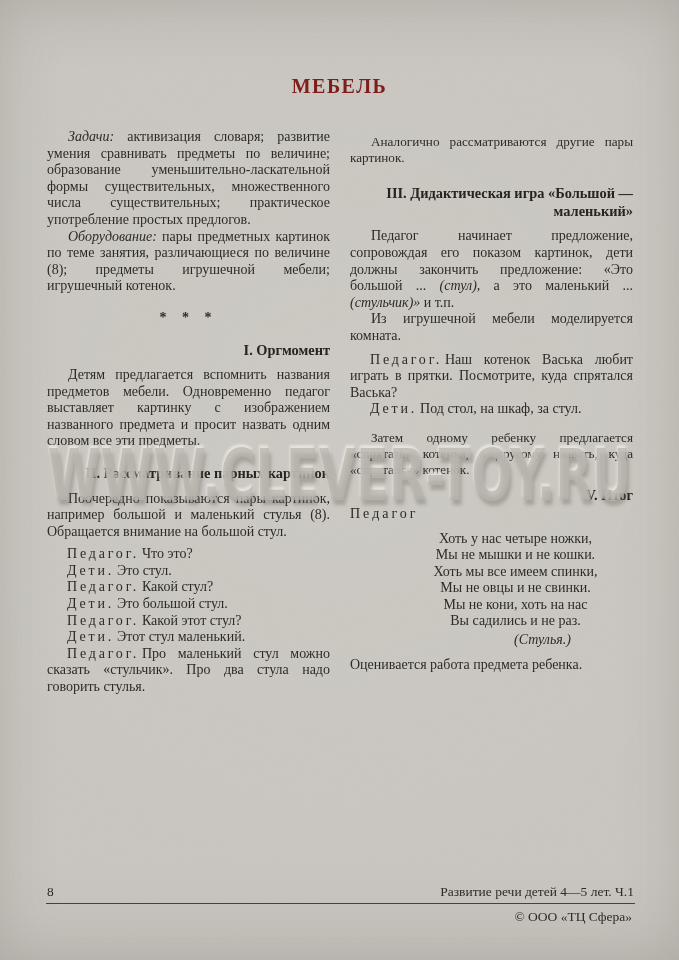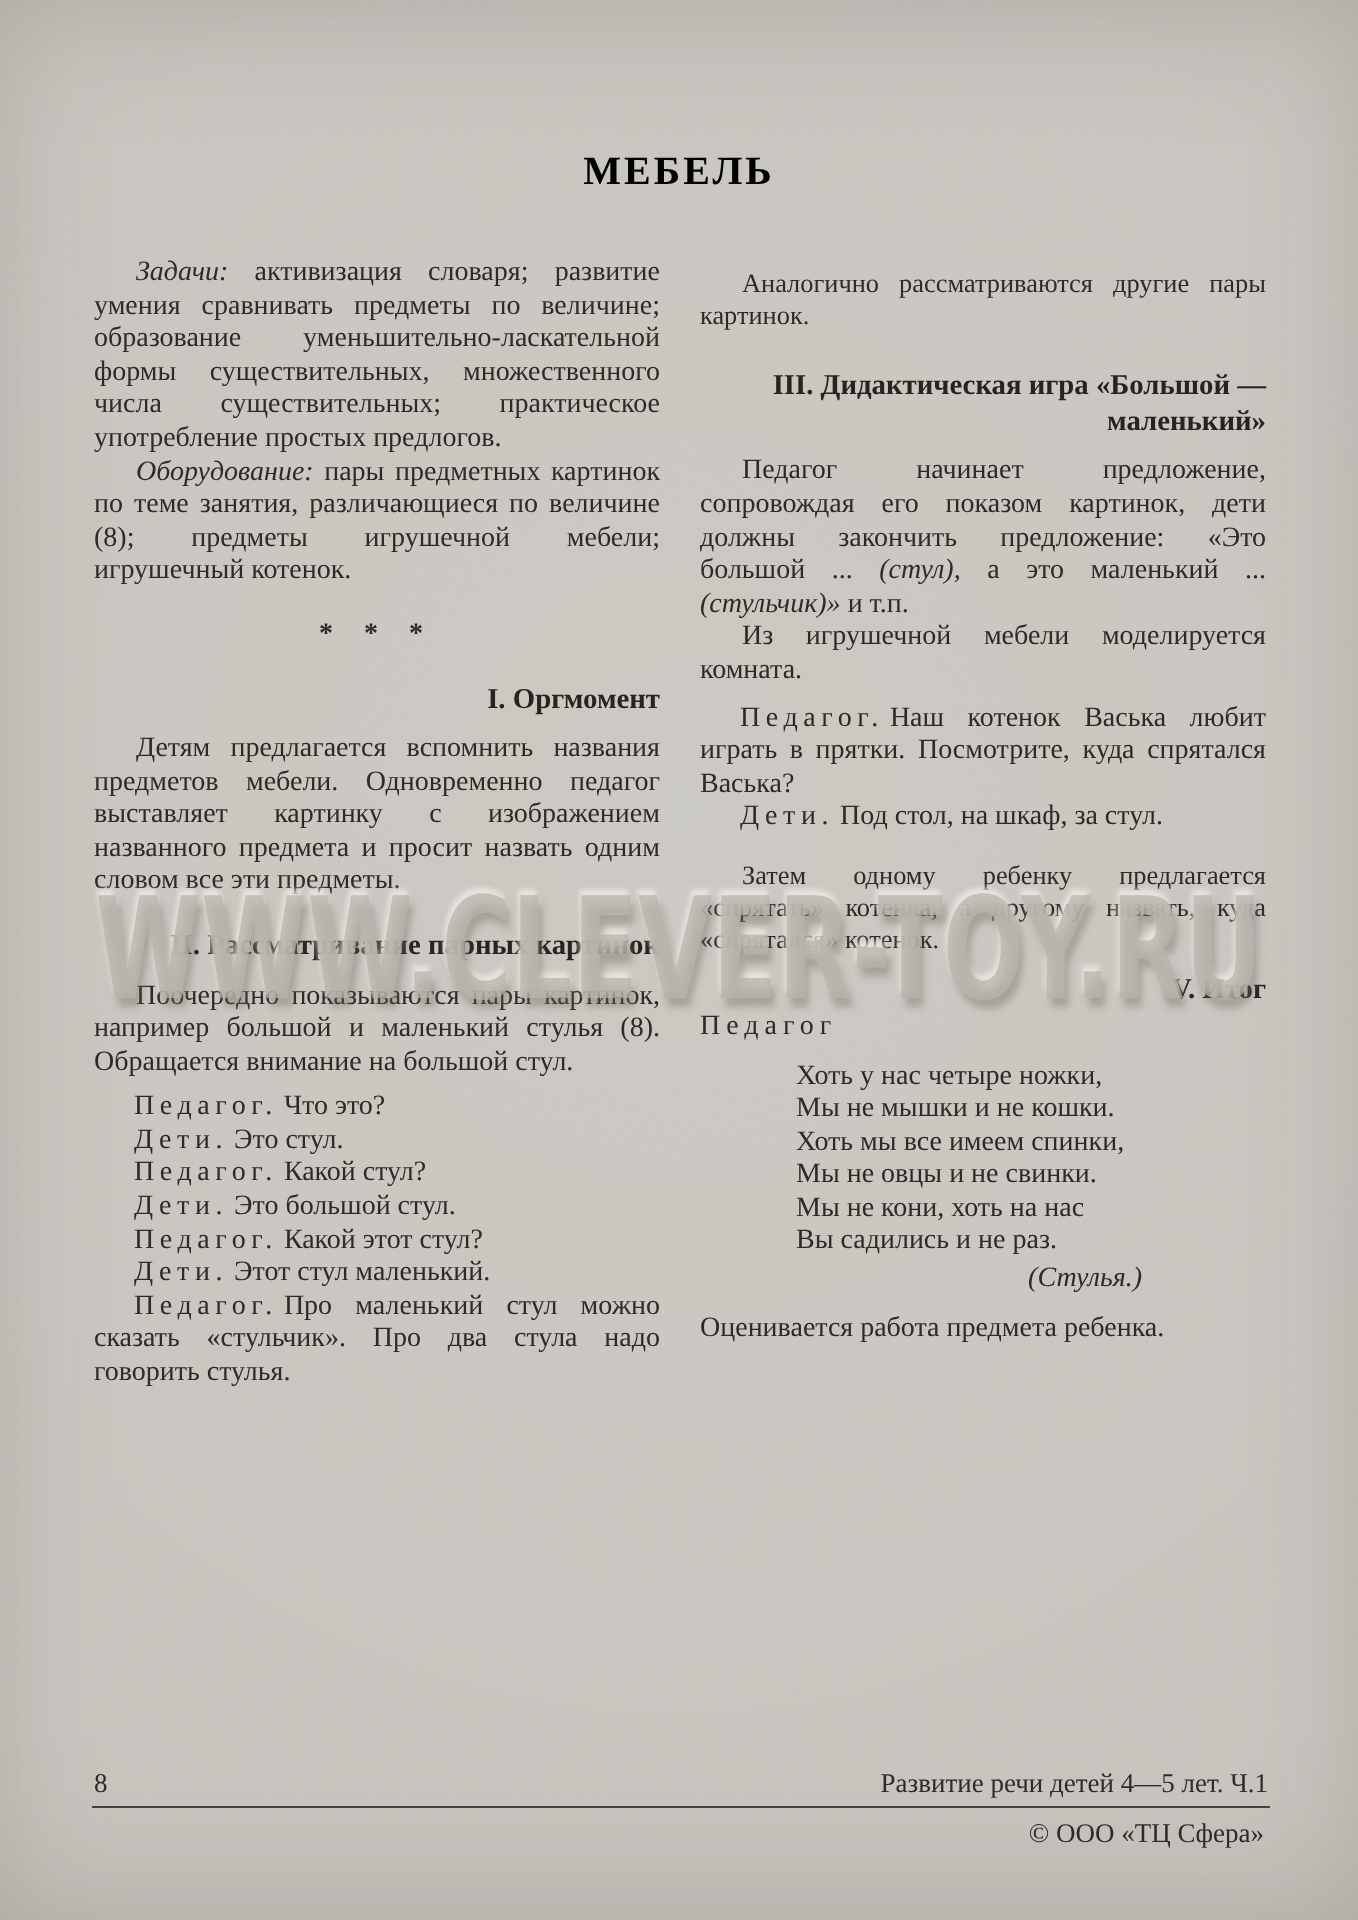--- a/index.html
+++ b/index.html
@@ -17,21 +17,21 @@
       radial-gradient(ellipse 120% 90% at 50% 42%, rgba(255,255,255,0.07), rgba(0,0,0,0.0) 60%),
       linear-gradient(180deg, rgba(120,115,108,0.05), rgba(120,115,108,0.0) 8%, rgba(120,115,108,0.0) 90%, rgba(120,115,108,0.07));
     box-shadow: inset 0 0 55px rgba(95,90,82,0.22);
     pointer-events:none;
   }
   .grain { position:absolute; inset:0; opacity:0.5; pointer-events:none; }
 
   .page-title {
     position:absolute; top:62px; left:0; width:679px;
     text-align:center; font-weight:bold; font-size:20px; letter-spacing:1.5px;
-    color:#000000;
+    color:#7f1d1d;
   }
 
   .col {
     position:absolute; top:129px; width:283px;
     font-size:14px; line-height:16.6px;
   }
   .col-left  { left:47px; }
   .col-right { left:350px; }
 
   p { margin:0; text-align:justify; }
@@ -50,21 +50,21 @@
     color:#27241f;
   }
 
   .dialogue { text-indent:20px; }
   .speaker { letter-spacing:2.8px; margin-right:3px; }
 
   .small { font-size:13.2px; line-height:16.2px; }
   .note-gap { margin-top:12px; }
 
   .poem { margin-left:48px; margin-top:8px; text-align:left; line-height:16.5px; }
-  .poem-line { display:block; }
+  .poem-line { display:block;text-align:center; }
   .poem-attrib {
     display:block; text-align:right; font-style:italic;
     margin-right:62px; margin-top:2px;
   }
   .closing { margin-top:9px; text-indent:0; }
   .v-speaker { letter-spacing:3px; margin-top:2px; text-align:left; }
 
   .watermark {
     position:absolute; top:448px; left:0; width:679px;
     text-align:center; white-space:nowrap;

